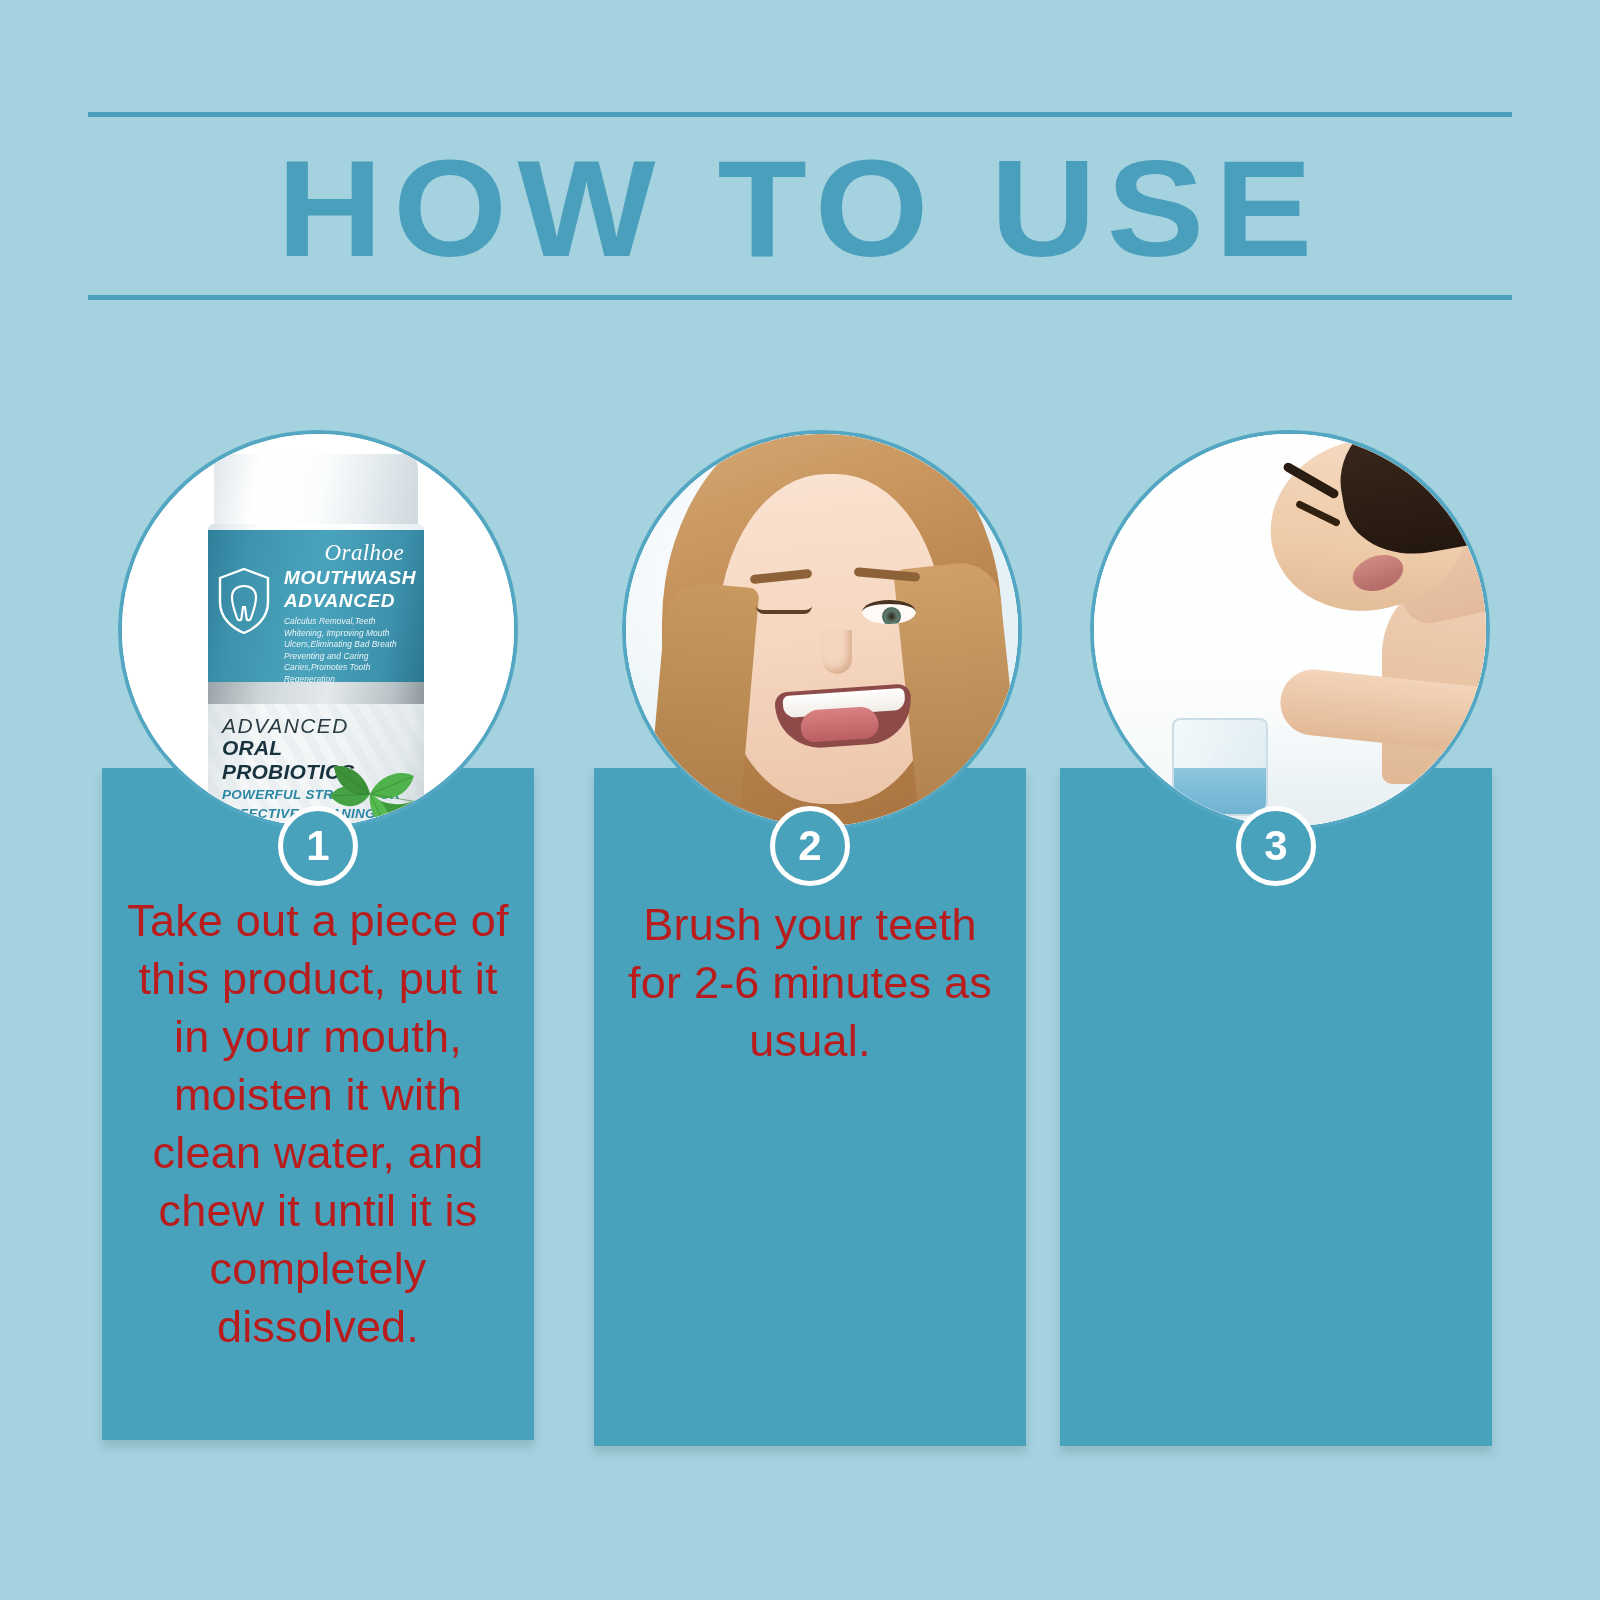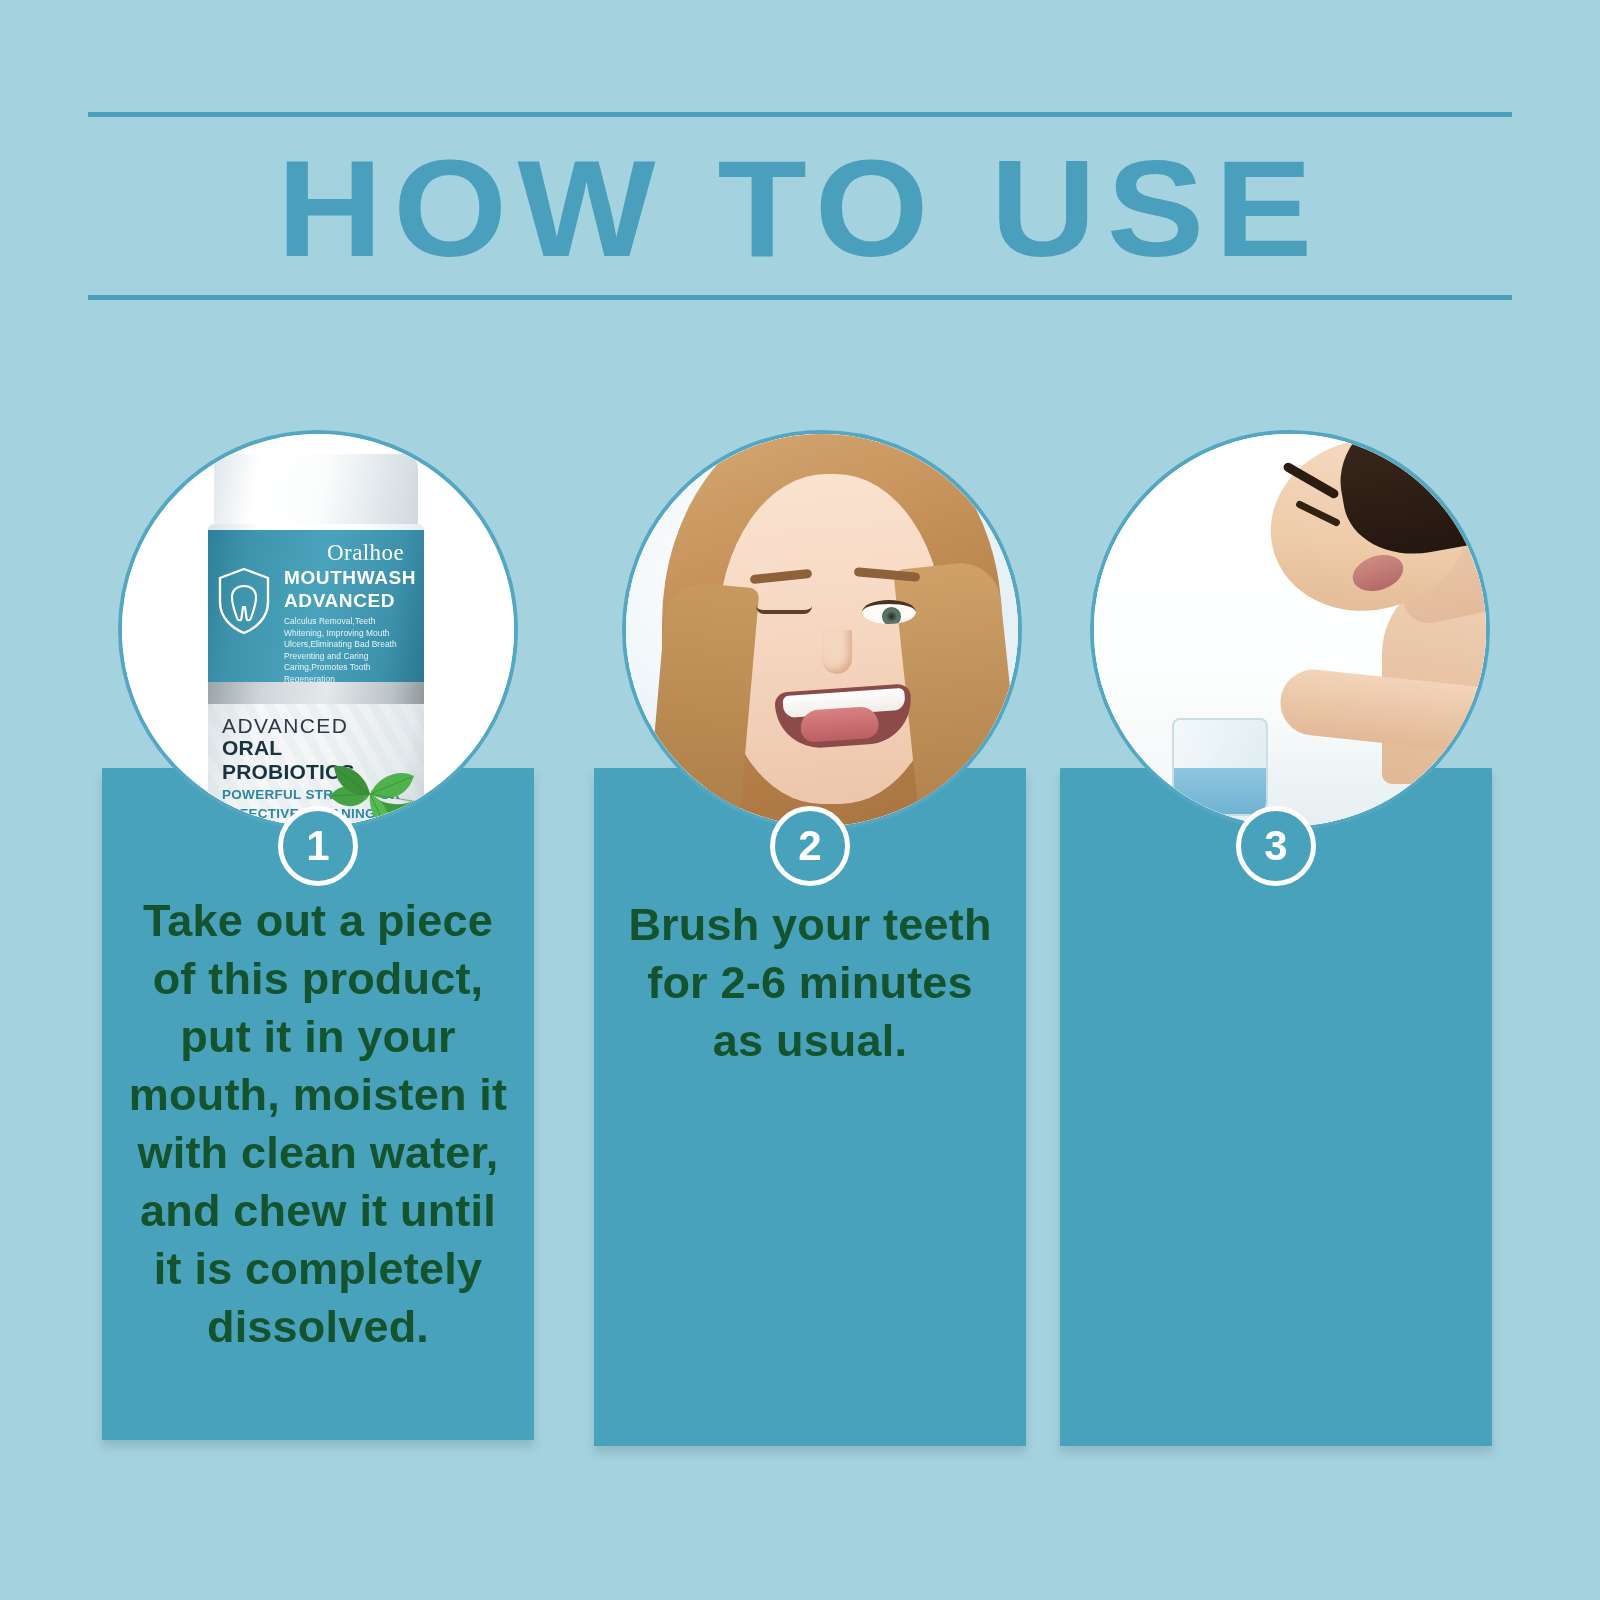--- a/index.html
+++ b/index.html
@@ -103,20 +103,21 @@
     position: absolute;
     inset: 0;
     background: #ffffff;
   }
   .bottle {
     position: absolute;
     left: 78px;
     top: 20px;
     width: 232px;
     height: 390px;
+    font-style: italic;
   }
   .bottle-cap {
     position: absolute;
     left: 14px;
     top: 0;
     width: 204px;
     height: 78px;
     border-radius: 14px 14px 4px 4px;
     background: linear-gradient(100deg,#dfe6ea 0%,#ffffff 22%,#fbfdfd 52%,#e2e9ed 78%,#cfd8dd 100%);
   }
@@ -417,24 +418,24 @@
   }
 
   
   .caption {
     position: absolute;
     left: 0;
     top: 472px;
     width: 100%;
     padding: 0 22px;
     text-align: center;
-    color: #14532d;
+    color: #b91c1c;
     font-size: 45px;
     line-height: 58px;
-    font-weight: 700;
+    font-weight: 400;
     letter-spacing: 0.2px;
   }
   .step-2 .caption { top: 476px; }
   .step-3 .caption { top: 476px; }
 </style>
 </head>
 <body>
 
 <div id="header">
   <div class="rule top"></div>
@@ -454,21 +455,21 @@
           <div class="bottle-body">
 
             <div class="label-top">
               <div class="brand">Oralhoe</div>
               <svg class="shield" viewBox="0 0 56 70">
                 <path d="M28 3 L52 12 V36 C52 52 40 62 28 67 C16 62 4 52 4 36 V12 Z" fill="none" stroke="#ffffff" stroke-width="2.4"></path>
                 <path d="M28 20 C21 20 16 24 16 31 C16 39 19 46 21 52 C22 55 25 55 25.5 52 L27 41 H29 L30.5 52 C31 55 34 55 35 52 C37 46 40 39 40 31 C40 24 35 20 28 20 Z" fill="none" stroke="#ffffff" stroke-width="2.2"></path>
               </svg>
               <div class="lbl-title">MOUTHWASH</div>
               <div class="lbl-title">ADVANCED</div>
-              <div class="lbl-desc">Calculus Removal,Teeth Whitening, Improving Mouth Ulcers,Eliminating Bad Breath Preventing and Caring Caring,Promotes Tooth Regeneration</div>
+              <div class="lbl-desc">Calculus Removal,Teeth Whitening, Improving Mouth Ulcers,Eliminating Bad Breath Preventing and Caring Caries,Promotes Tooth Regeneration</div>
             </div>
 
             <div class="label-mid"></div>
 
             <div class="label-bot">
               <div class="adv">ADVANCED</div>
               <div class="probio">ORAL PROBIOTICS</div>
               <div class="strains">POWERFUL STRAINS FOR</div>
               <div class="strains">EFFECTIVE CLEANING</div>
 

